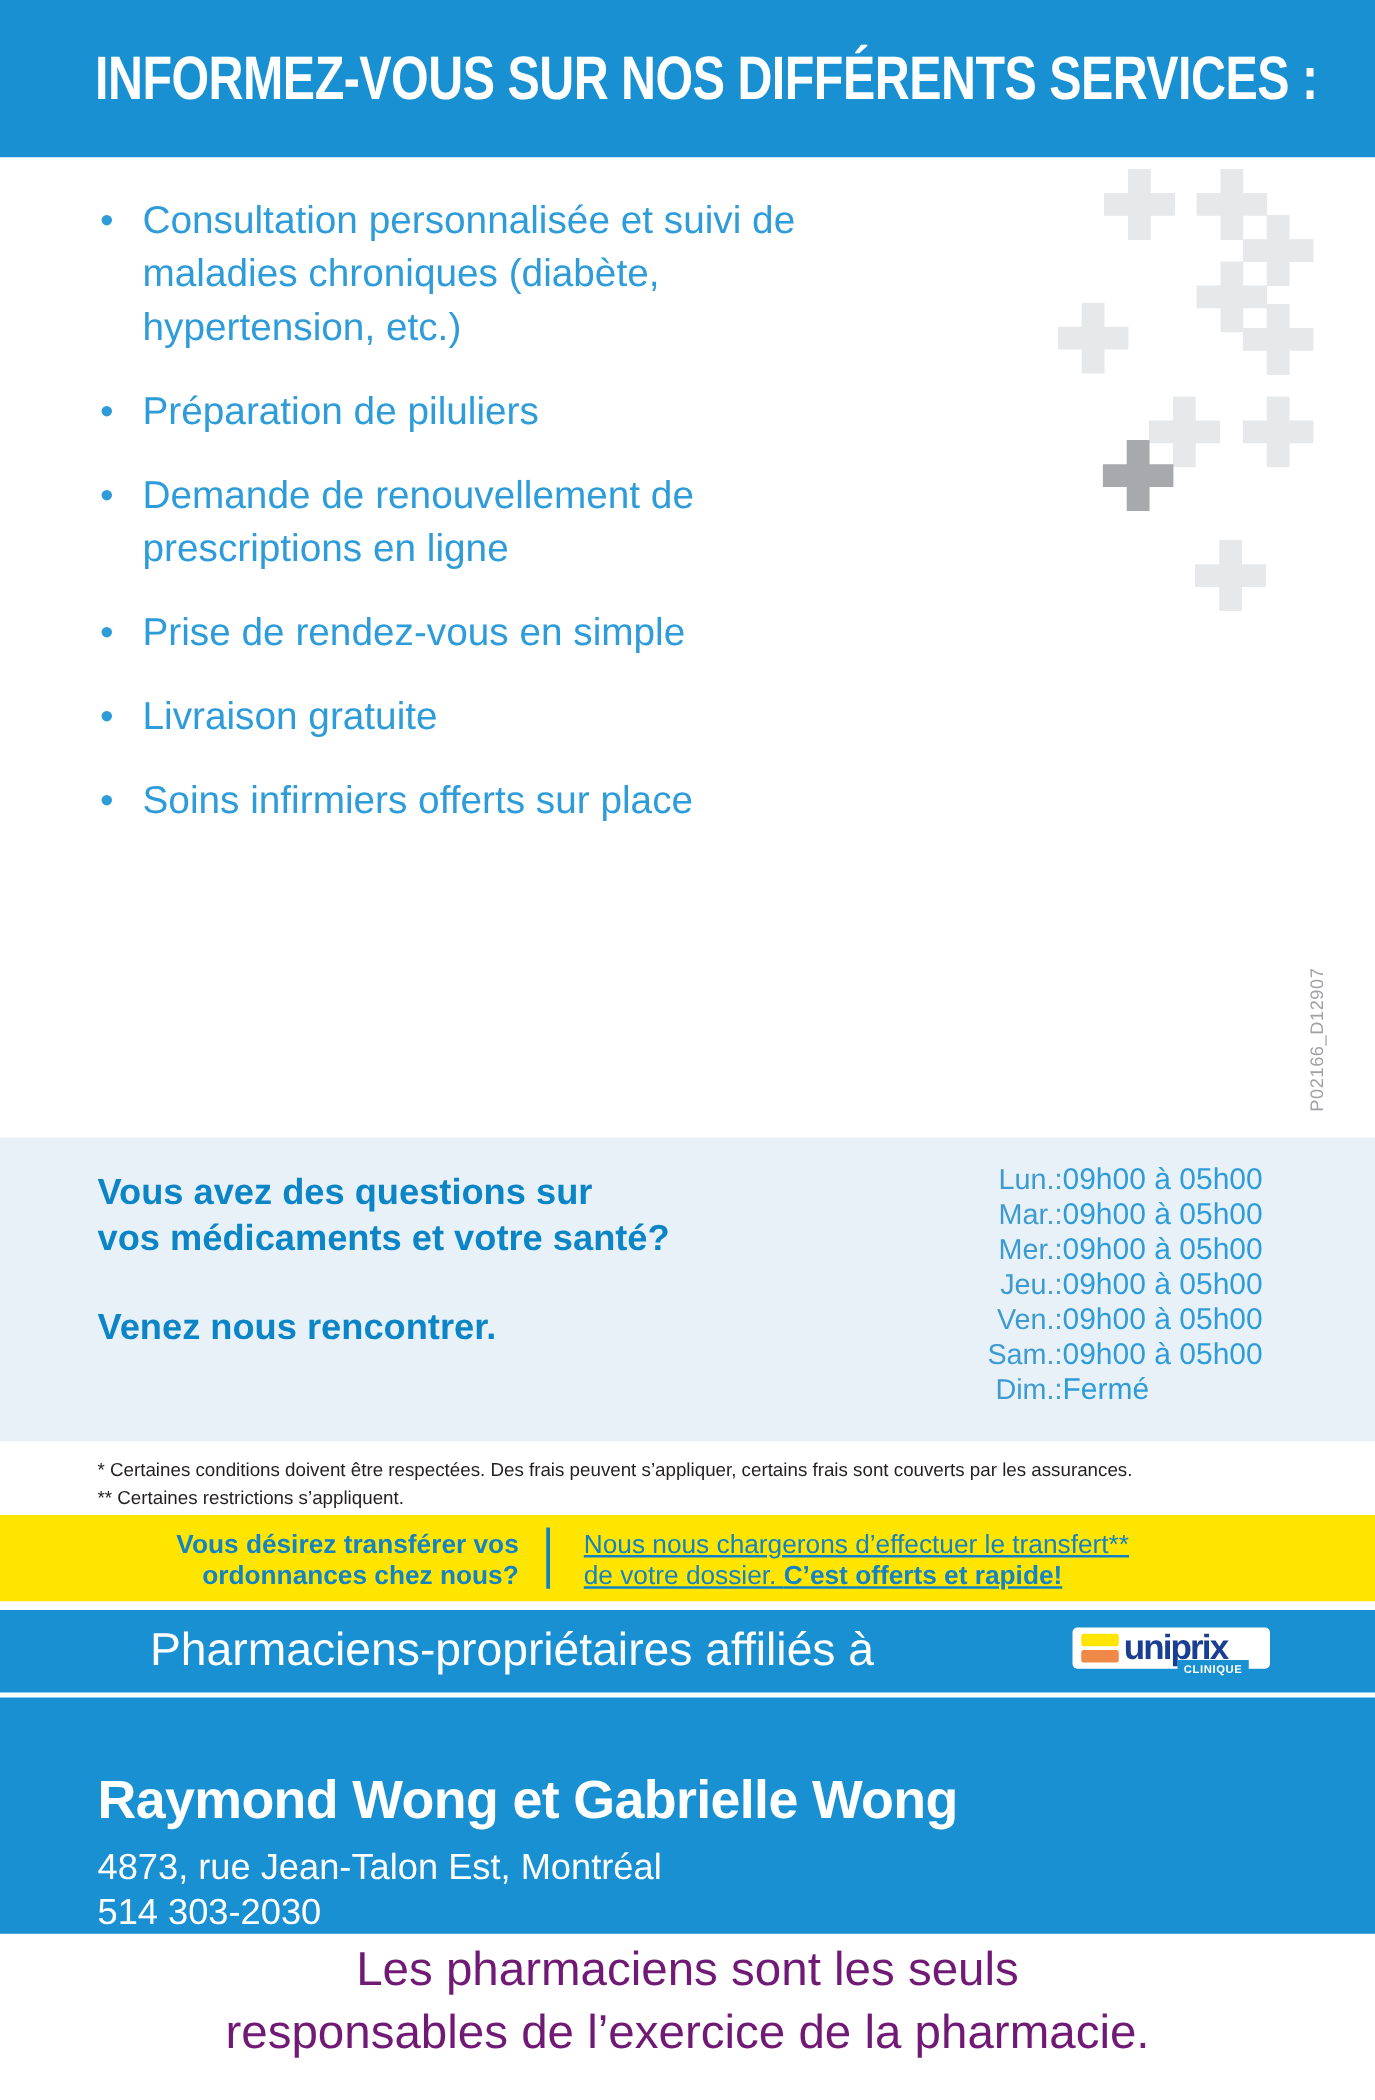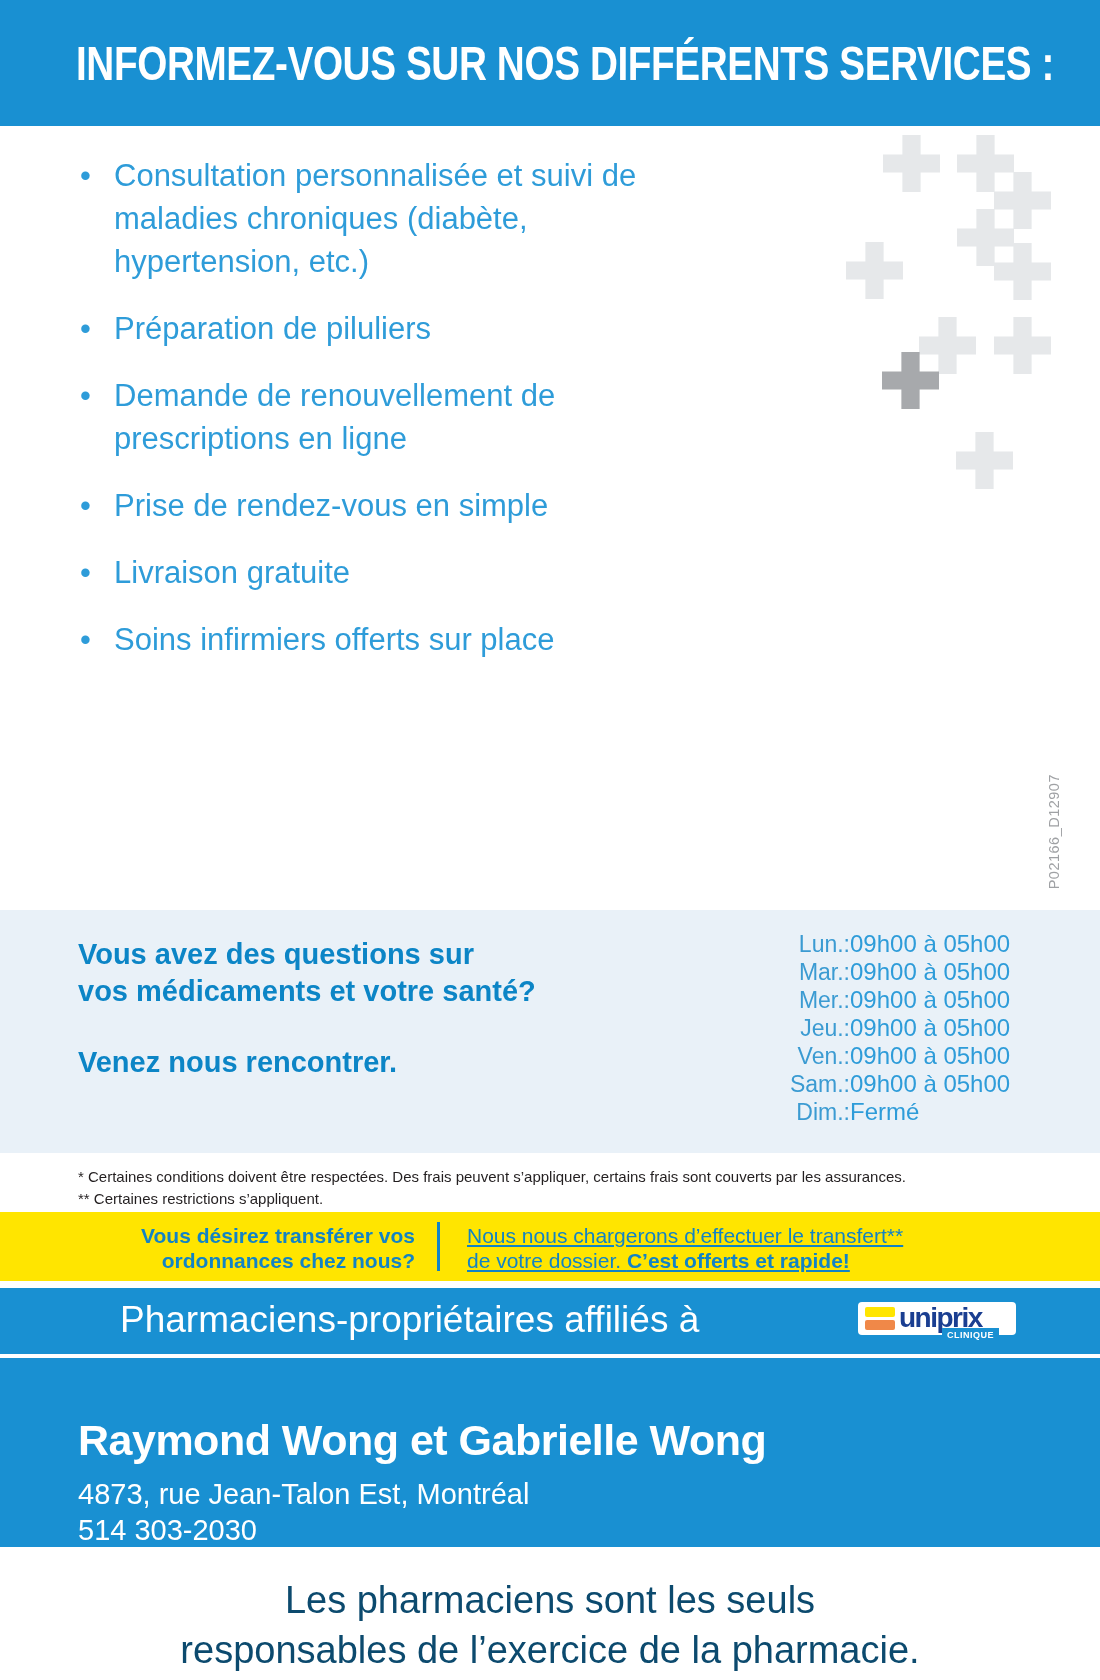--- a/index.html
+++ b/index.html
@@ -89,21 +89,21 @@
 
   
   .contact{ height:189px; background:#1990D2; position:relative; color:#ffffff; }
   .contact-owners{ position:absolute; left:78px; top:58px; font-size:43px; font-weight:bold; letter-spacing:-0.5px; }
   .contact-address{ position:absolute; left:78px; top:120px; font-size:29px; }
   .contact-phone{ position:absolute; left:78px; top:156px; font-size:29px; }
 
   
   .disclaimer{ height:133px; background:#ffffff; text-align:center; }
   .disclaimer-text{
-    display:inline-block; margin-top:28px; color:#0c4a6e; font-size:38px;
+    display:inline-block; margin-top:4px; color:#701a75; font-size:38px;
     line-height:50px; white-space:pre-line;
   }
 </style>
 </head>
 <body>
 
 <div class="page">
 
   <div class="header">
     <div class="header-title">INFORMEZ-VOUS SUR NOS DIFFÉRENTS SERVICES :</div>

